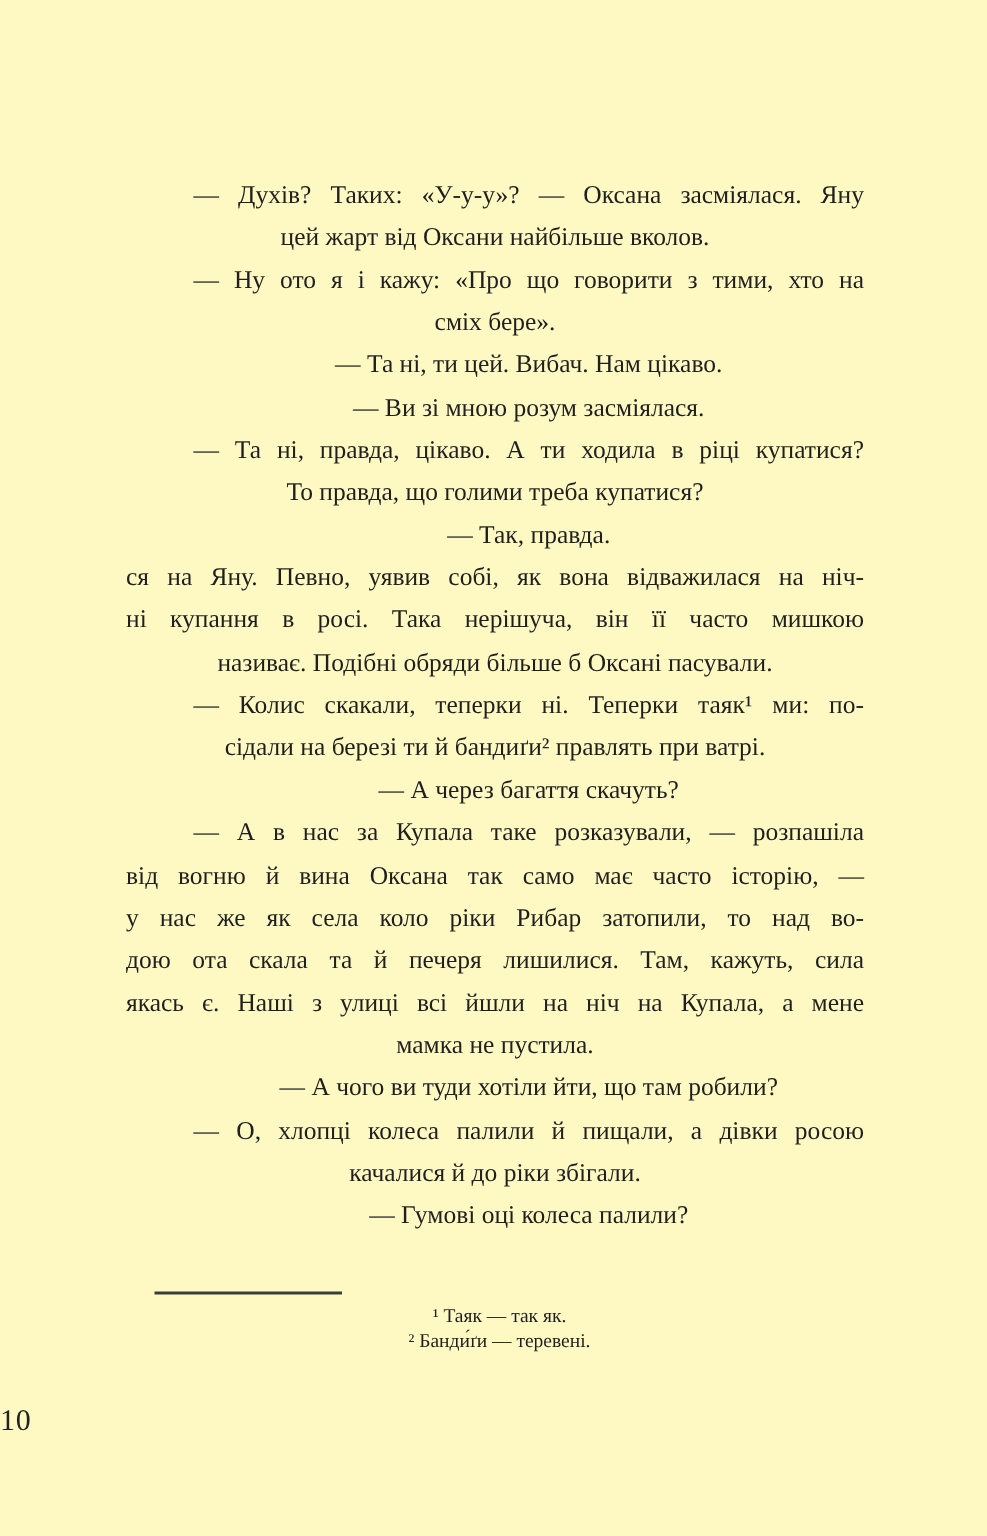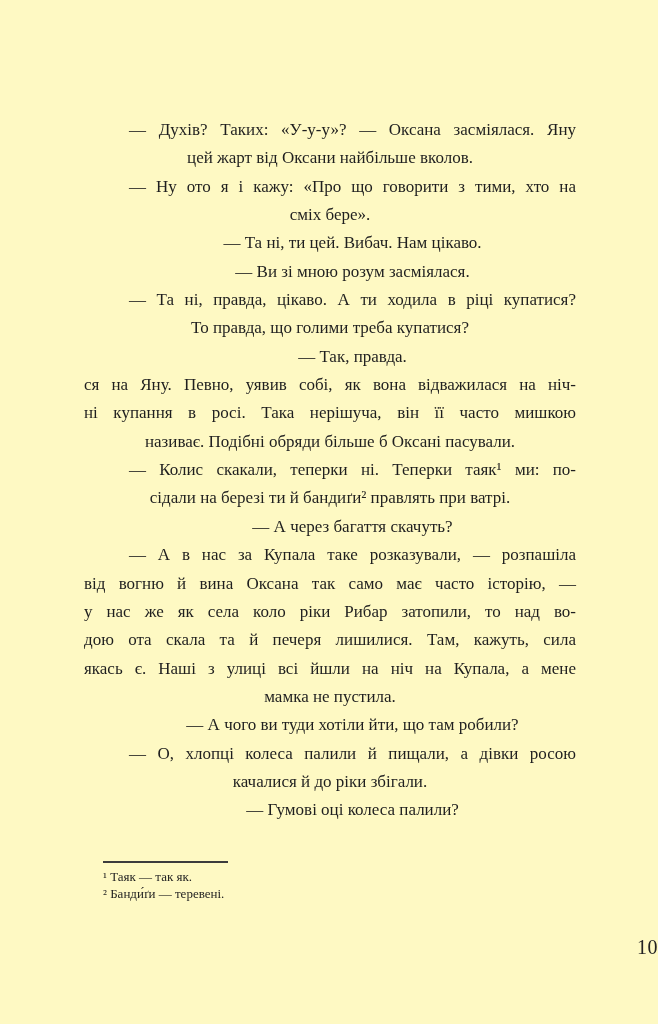--- a/index.html
+++ b/index.html
@@ -55,27 +55,28 @@
     color: #1f1f1f;
   }
   .footnote-rule {
     width: 125px;
     height: 2px;
     background: #3c3c3c;
     margin-bottom: 6px;
   }
   .footnote-line {
     white-space: nowrap;
+    text-align: center;
   }
   .page-number {
     position: absolute;
     left: 0;
     top: 936px;
     width: 658px;
-    text-align: right;
+    text-align: left;
     font-size: 20px;
     letter-spacing: 0.5px;
     color: #222222;
   }
 </style>
 </head>
 <body>
 
 <div class="page">
 

